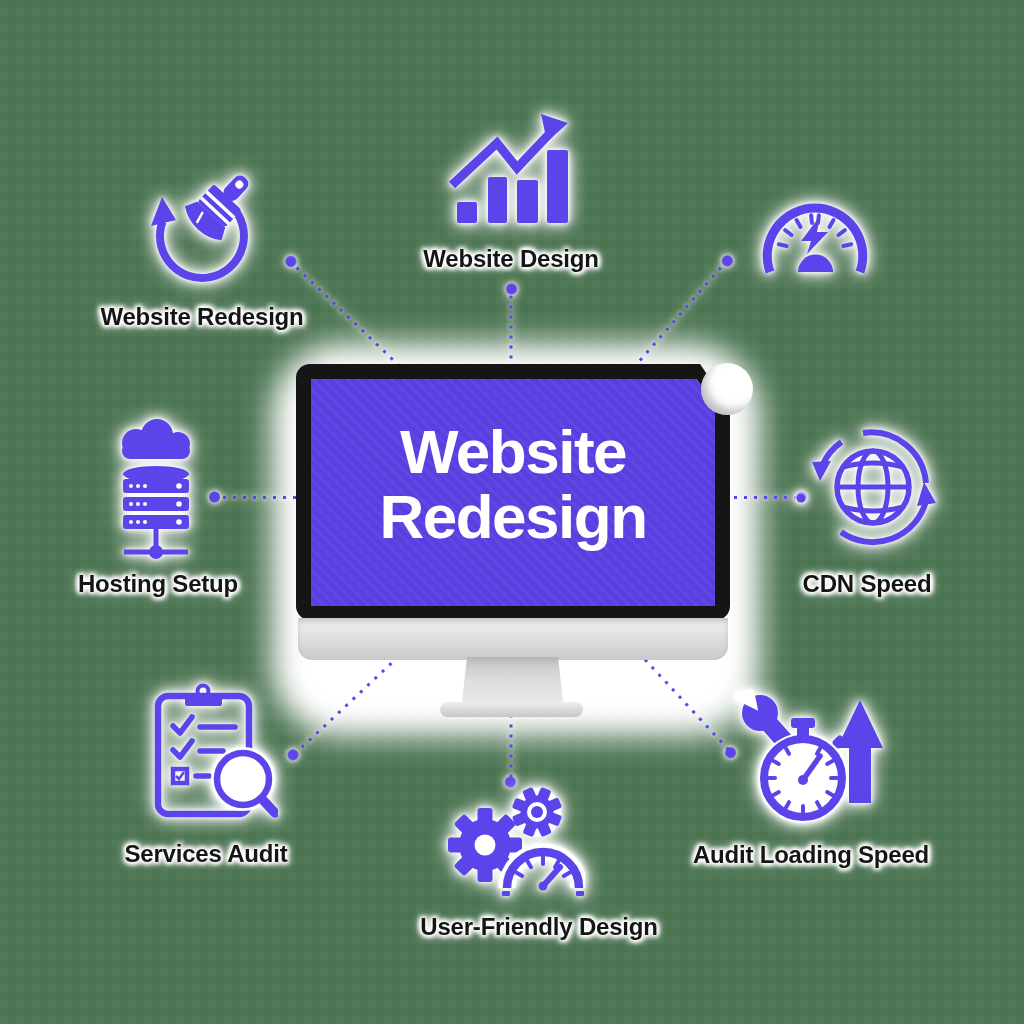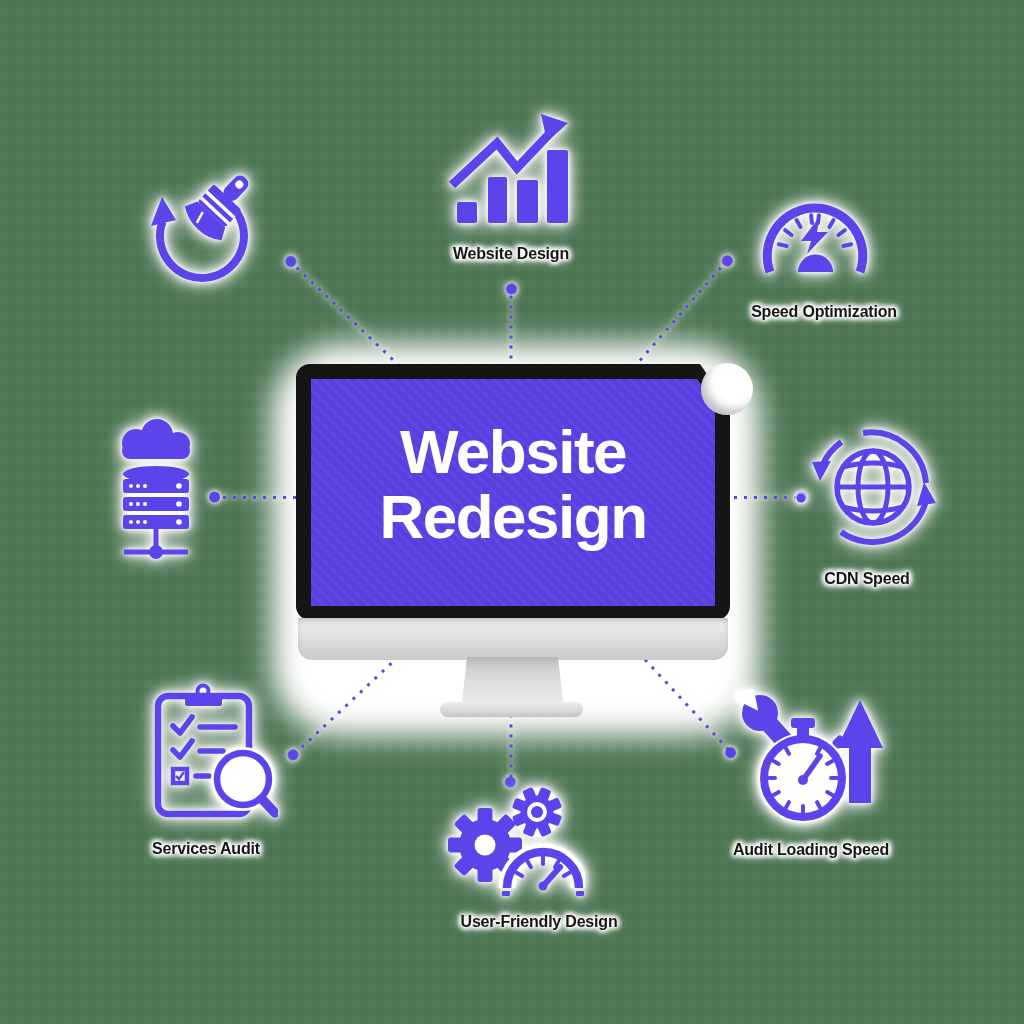--- a/index.html
+++ b/index.html
@@ -68,21 +68,21 @@
     position:absolute;right:-5px;top:50%;transform:translateY(-50%);
     width:11px;height:11px;border-radius:50%;background:var(--accent,#5b45ea);
   }
   
   .icon{
     position:absolute;color:var(--accent,#5b45ea);
     filter:drop-shadow(0 0 2px #fff) drop-shadow(0 0 5px #fff) drop-shadow(0 0 9px rgba(255,255,255,.85));
   }
   .label{
     position:absolute;width:300px;text-align:center;
-    font-size:16px;font-weight:700;color:var(--label-text,#151515);letter-spacing:-.2px;
+    font-size:24px;font-weight:700;color:var(--label-text,#151515);letter-spacing:-.2px;
     text-shadow:0 0 3px #fff,0 0 5px #fff,0 0 8px #fff,
       2px 2px 4px #fff,-2px -2px 4px #fff,2px -2px 4px #fff,-2px 2px 4px #fff,0 0 12px #fff;
   }
 </style>
 </head>
 <body>
 
 <div class="stage">
 
   <div class="monitor-halo"></div>
@@ -132,20 +132,21 @@
     <g transform="translate(62,50) rotate(43)">
       <rect x="-8" y="-52" width="16" height="28" rx="7" fill="currentColor"></rect>
       <circle cx="0" cy="-43" r="4" fill="#fff"></circle>
       <rect x="-19" y="-26" width="38" height="24" rx="3" fill="currentColor"></rect>
       <rect x="-19" y="-17" width="38" height="3.5" fill="#fff"></rect>
       <rect x="-19" y="-9" width="38" height="3.5" fill="#fff"></rect>
       <path d="M-19 -2 L19 -2 L25 10 Q14 18 0 18 Q-14 18 -25 10 Z" fill="currentColor"></path>
       <path d="M-8 2 L-5 14" stroke="#fff" stroke-width="2.5" fill="none"></path>
     </g>
   </svg>
+  <div class="label" style="left:52px;top:303px">Website Redesign</div>
 
   <svg class="icon" viewBox="0 0 122 114" style="left:448px;top:111px;width:122px;height:114px">
     <rect x="9" y="91" width="20" height="21" rx="2" fill="currentColor"></rect>
     <rect x="40" y="66" width="19" height="46" rx="2" fill="currentColor"></rect>
     <rect x="69" y="69" width="21" height="43" rx="2" fill="currentColor"></rect>
     <rect x="99" y="39" width="21" height="73" rx="2" fill="currentColor"></rect>
     <polyline points="4,74 49,32 69,57 104,20" fill="none" stroke="currentColor" stroke-width="9"></polyline>
     <polygon points="93,3 120,12 99,31" fill="currentColor"></polygon>
   </svg>
   <div class="label" style="left:361px;top:245px">Website Design</div>
@@ -158,21 +159,20 @@
       <line x1="43.5" y1="38.9" x2="39.5" y2="32"></line>
       <line x1="55" y1="35.1" x2="54.1" y2="27.2"></line>
       <line x1="61" y1="35.1" x2="61.9" y2="27.2"></line>
       <line x1="72.5" y1="38.9" x2="76.5" y2="32"></line>
       <line x1="81.5" y1="47" x2="87.9" y2="42.2"></line>
       <line x1="86.4" y1="58" x2="94.2" y2="56.3"></line>
     </g>
     <polygon points="63,28 44,53 54,53 50,66 71,44 60,44" fill="currentColor"></polygon>
     <path d="M41 84 A17.5 17.5 0 0 1 76 84 Z" fill="currentColor"></path>
   </svg>
-  <div class="label" style="left:674px;top:303px">Speed Optimization</div>
 
   <svg class="icon" viewBox="0 0 80 148" style="left:118px;top:413px;width:80px;height:148px">
     <g fill="currentColor">
       <circle cx="18" cy="30" r="14"></circle>
         <circle cx="39" cy="22" r="16"></circle>
         <circle cx="60" cy="31" r="12"></circle>
       <rect x="4" y="30" width="68" height="16" rx="8"></rect>
       <ellipse cx="38" cy="61" rx="33" ry="8"></ellipse>
       <rect x="5" y="66" width="66" height="14" rx="3"></rect>
       <rect x="5" y="84" width="66" height="14" rx="3"></rect>
@@ -188,20 +188,21 @@
         <circle cx="27" cy="91" r="2"></circle>
         <circle cx="61" cy="91" r="2.8"></circle>
       <circle cx="13" cy="109" r="2"></circle>
         <circle cx="20" cy="109" r="2"></circle>
         <circle cx="27" cy="109" r="2"></circle>
         <circle cx="61" cy="109" r="2.8"></circle>
     </g>
     <path d="M38 116 V139 M6 139 H70" stroke="currentColor" stroke-width="5" fill="none"></path>
     <circle cx="38" cy="139" r="7" fill="currentColor"></circle>
   </svg>
+  <div class="label" style="left:8px;top:570px">Hosting Setup</div>
 
   <svg class="icon" viewBox="0 0 145 122" style="left:795px;top:425px;width:145px;height:122px">
     <g fill="none" stroke="currentColor">
       <circle cx="78" cy="62" r="36" stroke-width="5.5"></circle>
       <ellipse cx="78" cy="62" rx="15" ry="36" stroke-width="5"></ellipse>
       <line x1="43" y1="62" x2="113" y2="62" stroke-width="5"></line>
       <path d="M48 42 Q78 34 108 42" stroke-width="5"></path>
       <path d="M48 82 Q78 90 108 82" stroke-width="5"></path>
       <path d="M68 8 A55 55 0 0 1 131 58" stroke-width="6"></path>
       <path d="M28 39 A55 55 0 0 1 46.5 17" stroke-width="6"></path>

